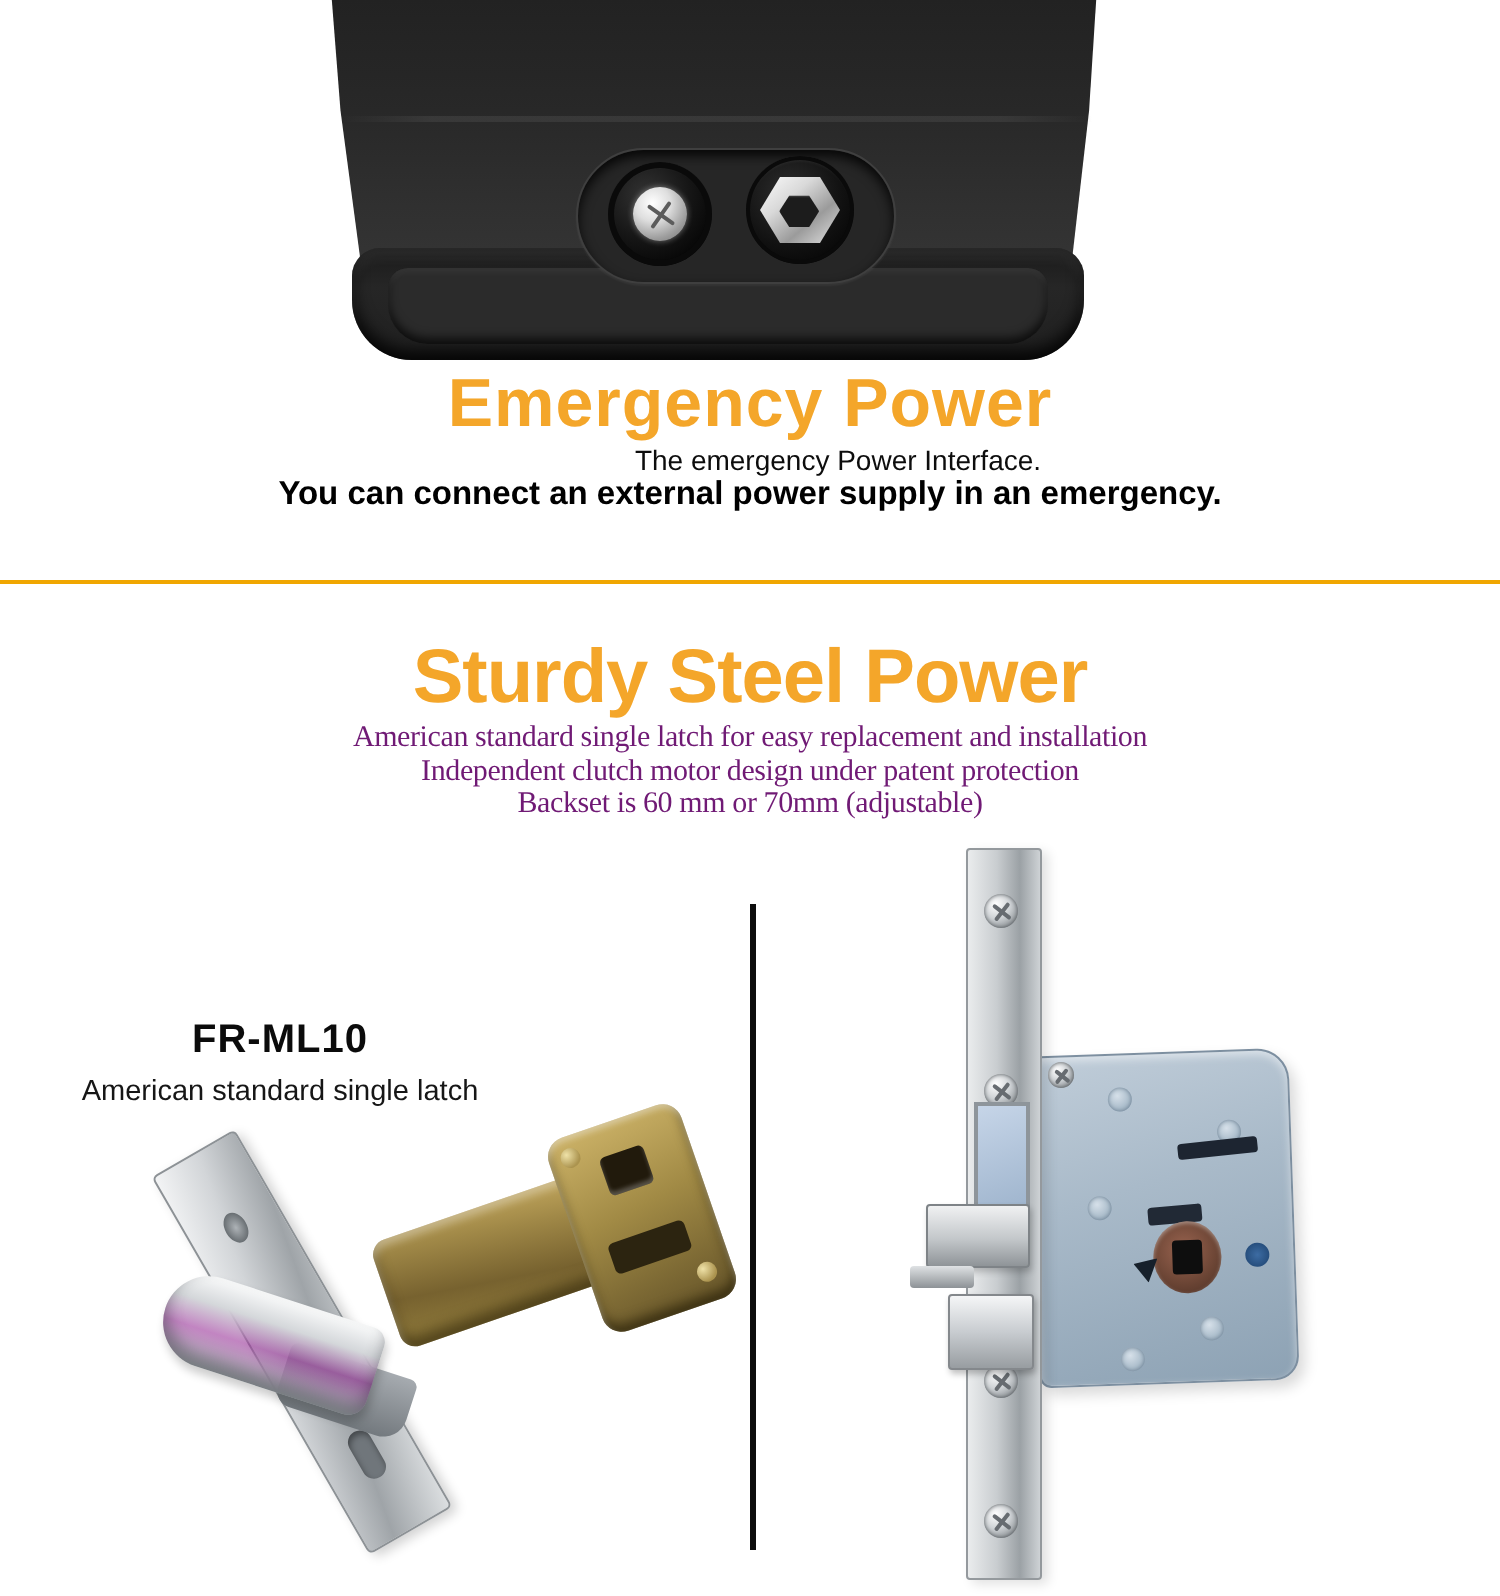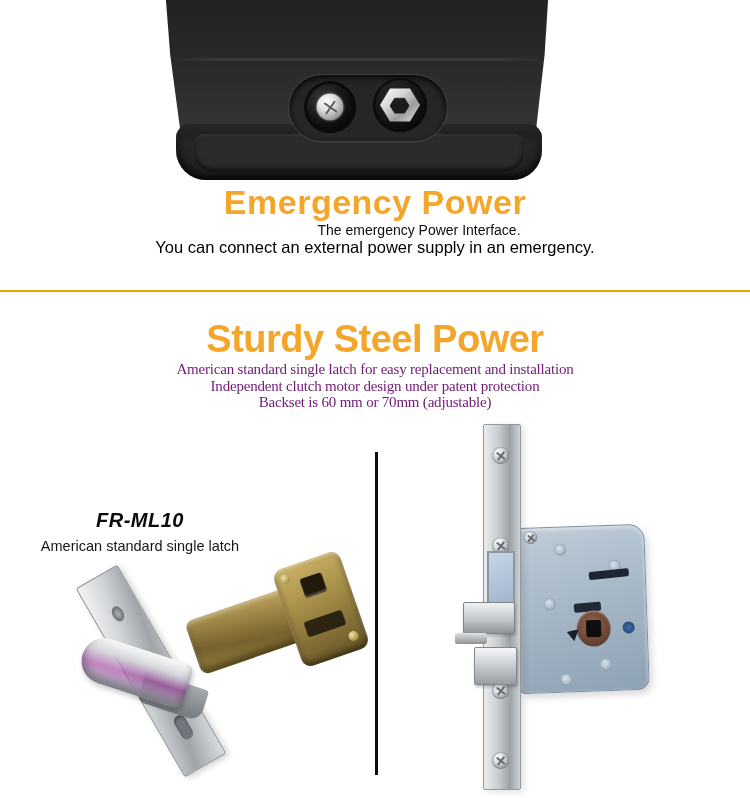--- a/index.html
+++ b/index.html
@@ -69,31 +69,31 @@
   .hex-hole{
     left:50%;top:50%;width:20px;height:17px;transform:translate(-52%,-46%);
     clip-path:polygon(25% 4%,75% 4%,100% 50%,75% 96%,25% 96%,0% 50%);
     background:#1c1c1c;box-shadow:inset 0 1px 1px rgba(255,255,255,.3);
   }
 
   
   .center-text{left:0;width:100%;text-align:center;}
   .h1{top:183px;font-size:34px;font-weight:bold;letter-spacing:.5px;color:var(--accent);}
   .hero-sub1{top:222px;font-size:14px;color:#0d0d0d;padding-left:44px;}
-  .hero-sub2{top:238px;font-size:16.5px;color:#000;}
+  .hero-sub2{top:238px;font-size:16.5px;color:#000;font-weight:bold;}
   .rule{left:0;top:290px;width:750px;height:2px;background:var(--divider);}
   .h2{top:318px;font-size:38px;font-weight:bold;letter-spacing:-.5px;color:var(--accent);}
   .s2-lines{top:361px;font-size:15px;line-height:16.5px;letter-spacing:-.2px;color:#701a75;font-family:Liberation Serif, serif;}
 
   .vline{left:375px;top:452px;width:3px;height:323px;background:#0d0d0d;}
 
   .label-block{text-align:center;}
   .label-left{left:30px;top:509px;width:220px;}
   .label-right{left:500px;top:694px;width:240px;}
-  .model{font-size:20px;font-weight:bold;letter-spacing:.5px;color:#0b0b0b;font-style:italic;}
+  .model{font-size:20px;font-weight:bold;letter-spacing:.5px;color:#0b0b0b;}
   .pdesc{margin-top:5px;font-size:14.5px;line-height:18px;color:#161616;}
 
   
   .latch-cyl{
     left:190px;top:600px;width:128px;height:56px;transform:rotate(-19deg);
     border-radius:8px;
     background:linear-gradient(188deg,#c7ab60 0%,#a08847 30%,#77622f 65%,#947f3e 100%);
     box-shadow:inset 0 3px 4px rgba(255,255,255,.35), inset 0 -5px 7px rgba(40,30,5,.6);
   }
   .latch-housing{

